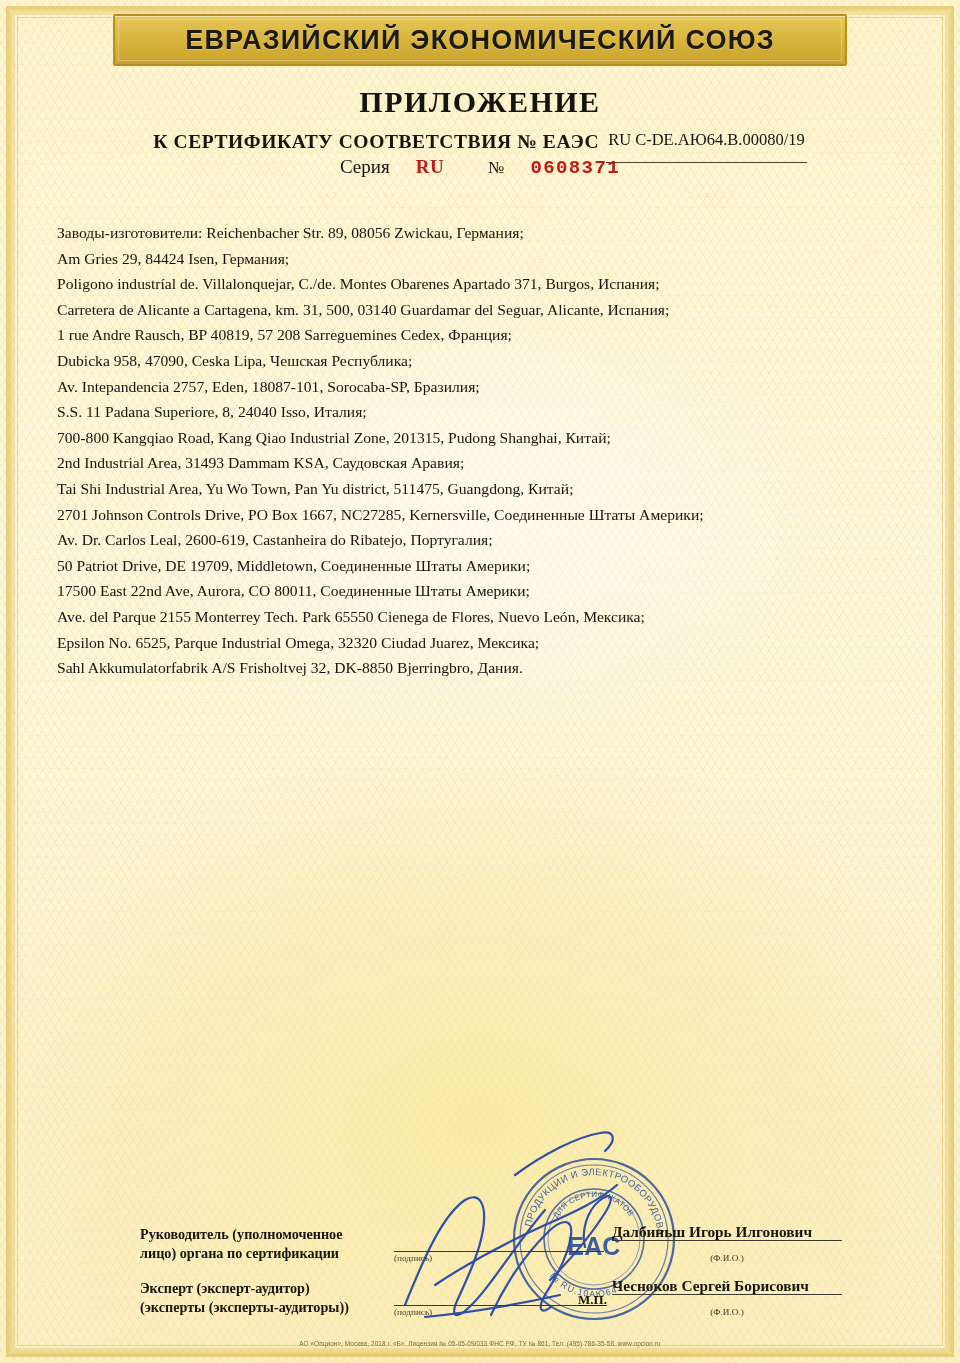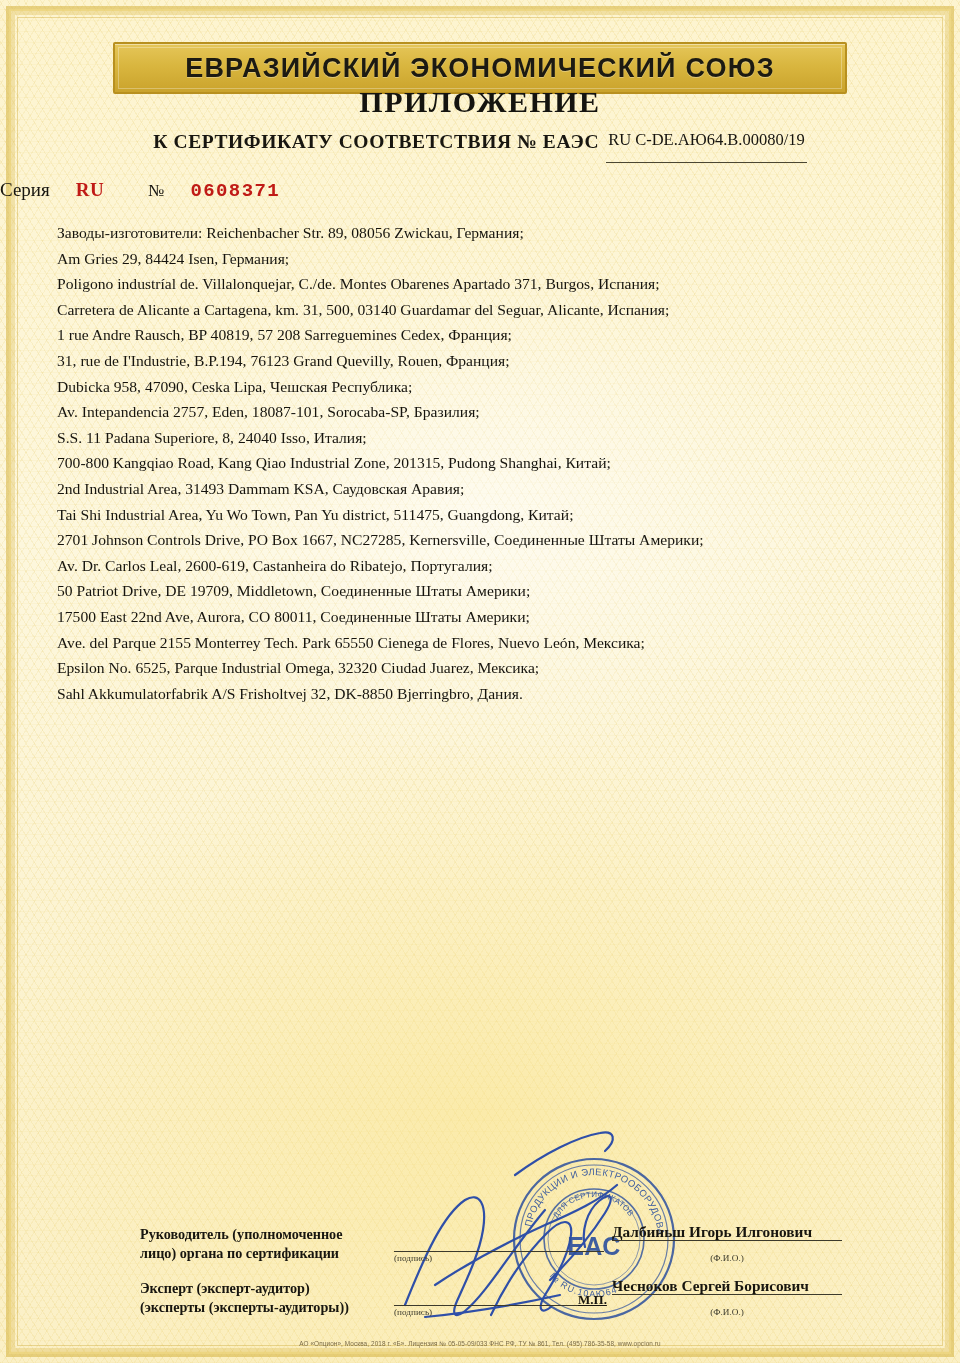--- a/index.html
+++ b/index.html
@@ -53,21 +53,20 @@
     position: relative;
     width: 730px;
     height: 48px;
     background: linear-gradient(#e5c659, #d9b63f 45%, #caa32c 100%);
     border: 2px solid #b8901f;
     border-radius: 2px;
     box-shadow: 0 1px 0 rgba(255,255,255,0.45) inset;
     display: flex;
     align-items: center;
     justify-content: center;
-    margin-top: 28px;
   }
   .banner::before {
     content: "";
     position: absolute;
     inset: 3px;
     border: 1px solid rgba(255,255,255,0.30);
   }
   .banner-text {
     position: relative;
     font-family: "Liberation Sans", sans-serif;
@@ -110,24 +109,24 @@
     font-size: 16.5px;
     color: #16140f;
     border-bottom: 1px solid #4b4733;
     padding: 0 2px 12px 2px;
     position: relative;
     top: -1px;
   }
 
   .series-row {
     position: absolute;
-    top: 179px;
-    left: 0; right: 0;
-    display: flex;
-    justify-content: flex-start;
+    top: 156px;
+    left: 0; right: 0;
+    display: flex;
+    justify-content: center;
     align-items: baseline;
     gap: 26px;
   }
   .series-label {
     font-size: 19px;
     color: #17150f;
   }
   .series-code {
     font-size: 19px;
     font-weight: bold;
@@ -289,21 +288,20 @@
     <span class="series-no">№</span>
     <span class="series-value">0608371</span>
   </div>
 
   <div class="body-block">
     <div class="body-line">Заводы-изготовители: Reichenbacher Str. 89, 08056 Zwickau, Германия;</div>
     <div class="body-line">Am Gries 29, 84424 Isen, Германия;</div>
     <div class="body-line">Poligono industríal de. Villalonquejar, C./de. Montes Obarenes Apartado 371, Burgos, Испания;</div>
     <div class="body-line">Carretera de Alicante a Cartagena, km. 31, 500, 03140 Guardamar del Seguar, Alicante, Испания;</div>
     <div class="body-line">1 rue Andre Rausch, BP 40819, 57 208 Sarreguemines Cedex, Франция;</div>
-    <div class="body-line">31, rue de I'Industrie, B.P.194, 76123 Grand Quevilly, Rouen, Франция;</div>
     <div class="body-line">Dubicka 958, 47090, Ceska Lipa, Чешская Республика;</div>
     <div class="body-line">Av. Intepandencia 2757, Eden, 18087-101, Sorocaba-SP, Бразилия;</div>
     <div class="body-line">S.S. 11 Padana Superiore, 8, 24040 Isso, Италия;</div>
     <div class="body-line">700-800 Kangqiao Road, Kang Qiao Industrial Zone, 201315, Pudong Shanghai, Китай;</div>
     <div class="body-line">2nd Industrial Area, 31493 Dammam KSA, Саудовская Аравия;</div>
     <div class="body-line">Tai Shi Industrial Area, Yu Wo Town, Pan Yu district, 511475, Guangdong, Китай;</div>
     <div class="body-line">2701 Johnson Controls Drive, PO Box 1667, NC27285, Kernersville, Соединенные Штаты Америки;</div>
     <div class="body-line">Av. Dr. Carlos Leal, 2600-619, Castanheira do Ribatejo, Португалия;</div>
     <div class="body-line">50 Patriot Drive, DE 19709, Middletown, Соединенные Штаты Америки;</div>
     <div class="body-line">17500 East 22nd Ave, Aurora, CO 80011, Соединенные Штаты Америки;</div>

